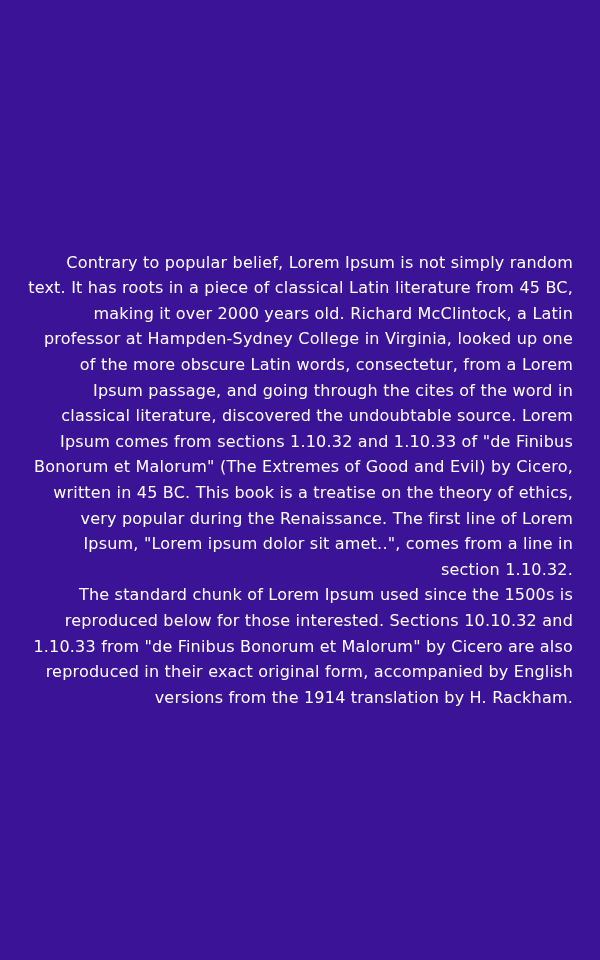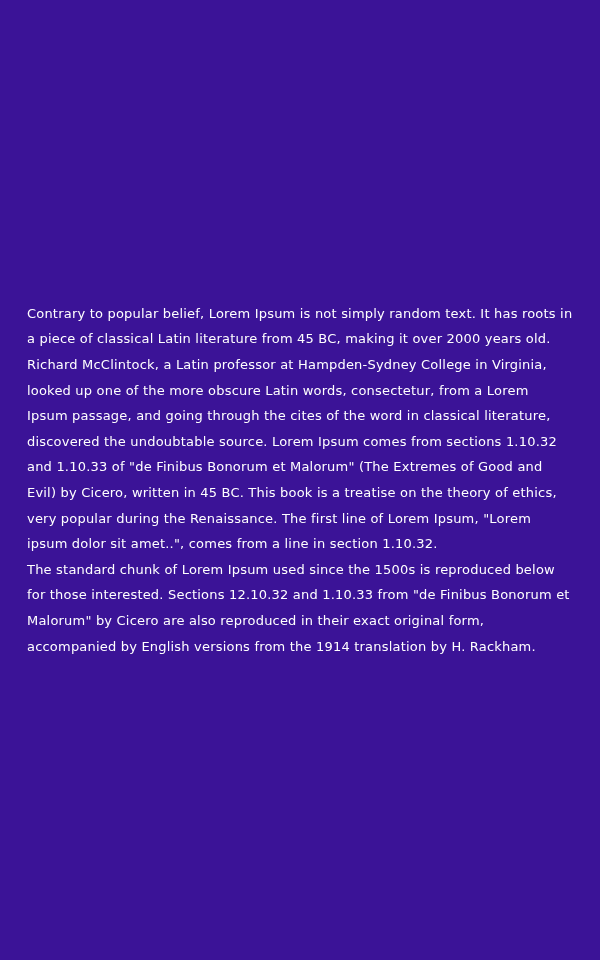--- a/index.html
+++ b/index.html
@@ -19,36 +19,36 @@
     position: relative;
     box-sizing: border-box;
     display: flex;
     flex-direction: column;
     justify-content: center;
     align-items: center;
   }
   .text-block {
     width: 546px;
     margin: 0 auto;
-    text-align: left;
+    text-align: right;
     color: #ffffff;
-    font-size: 13px;
+    font-size: 16px;
     line-height: 25.6px;
     letter-spacing: 0.2px;
     font-weight: 400;
   }
   .para {
     margin: 0;
     padding: 0;
   }
   .para + .para {
     margin-top: 0;
   }
 </style>
 </head>
 <body style="background: rgb(59, 19, 151);">
 
 <div class="page">
   <div class="text-block" style="color: rgb(255, 255, 255);">
     <p class="para">Contrary to popular belief, Lorem Ipsum is not simply random text. It has roots in a piece of classical Latin literature from 45 BC, making it over 2000 years old. Richard McClintock, a Latin professor at Hampden-Sydney College in Virginia, looked up one of the more obscure Latin words, consectetur, from a Lorem Ipsum passage, and going through the cites of the word in classical literature, discovered the undoubtable source. Lorem Ipsum comes from sections 1.10.32 and 1.10.33 of "de Finibus Bonorum et Malorum" (The Extremes of Good and Evil) by Cicero, written in 45 BC. This book is a treatise on the theory of ethics, very popular during the Renaissance. The first line of Lorem Ipsum, "Lorem ipsum dolor sit amet..", comes from a line in section 1.10.32.</p>
-    <p class="para">The standard chunk of Lorem Ipsum used since the 1500s is reproduced below for those interested. Sections 12.10.32 and 1.10.33 from "de Finibus Bonorum et Malorum" by Cicero are also reproduced in their exact original form, accompanied by English versions from the 1914 translation by H. Rackham.</p>
+    <p class="para">The standard chunk of Lorem Ipsum used since the 1500s is reproduced below for those interested. Sections 10.10.32 and 1.10.33 from "de Finibus Bonorum et Malorum" by Cicero are also reproduced in their exact original form, accompanied by English versions from the 1914 translation by H. Rackham.</p>
   </div>
 </div>
 
 </body></html>

